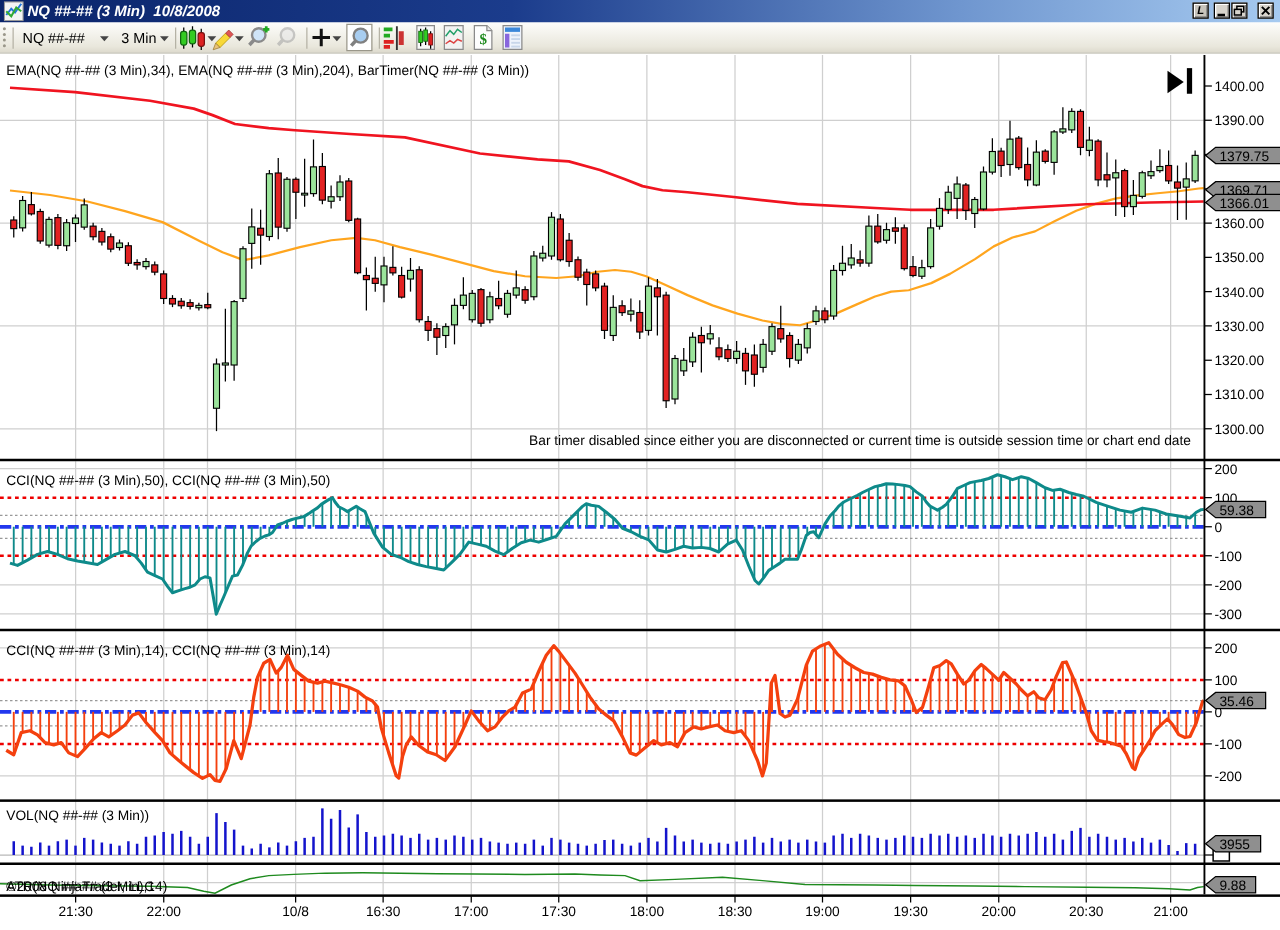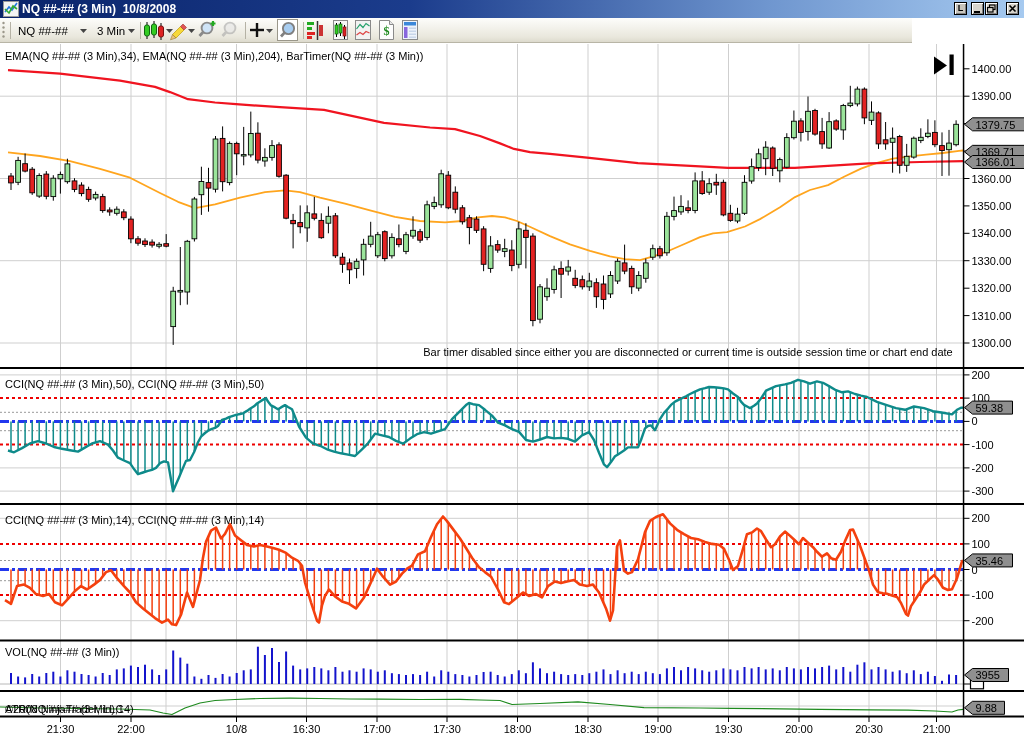--- a/index.html
+++ b/index.html
@@ -1,18 +1,18 @@
 <!DOCTYPE html>
 <html><head><meta charset="utf-8"><style>
 *{margin:0;padding:0;box-sizing:border-box}
 body{width:1024px;height:744px;overflow:hidden;font-family:"Liberation Sans",sans-serif;background:#fff;position:relative}
-#title{position:absolute;left:0;top:0;width:1024px;height:18px;background:linear-gradient(to right,#0a246a,#1b3c8c 40%,#6f96cf 75%,#a6caf0);}
+#title{position:absolute;left:0;top:0;width:1024px;height:18px;background:linear-gradient(to right,#0a246a,#1b3c8c 40%,#6f96cf 75%,#a6caf0);font-style:italic;}
 #title .txt{position:absolute;left:22px;top:2px;color:#fff;font-size:12px;font-weight:bold}
 .tbtn{position:absolute;top:2px;width:13px;height:13px;background:#d8d4cc;border:1px solid #000;box-shadow:inset 1px 1px 0 #fff,inset -1px -1px 0 #808080;font-size:9px;font-weight:bold;text-align:center;line-height:11px;color:#000}
-#toolbar{position:absolute;left:0;top:18px;width:912px;height:25px;background:linear-gradient(#fdfdfb,#e9e7dc 80%,#dddacd);border-bottom:1px solid #b8b5a6}
+#toolbar{position:absolute;left:0;top:18px;width:1024px;height:25px;background:linear-gradient(#fdfdfb,#e9e7dc 80%,#dddacd);border-bottom:1px solid #b8b5a6}
 #chart{position:absolute;left:0;top:0}
 </style></head>
 <body>
 <div id="title">
  <svg style="position:absolute;left:3px;top:1px" width="16" height="16">
       <rect x="0.5" y="0.5" width="15" height="15" fill="#f4f4f4" stroke="#9a9a9a"></rect>
       <path d="M2 11 L6 6 L9 9 L14 2" stroke="#2277dd" stroke-width="1.6" fill="none"></path>
       <path d="M2 8 L6 12 L10 5 L14 8" stroke="#33aa33" stroke-width="1.6" fill="none"></path>
     </svg>
  <span class="txt">NQ ##-## (3 Min)&nbsp; 10/8/2008</span>

